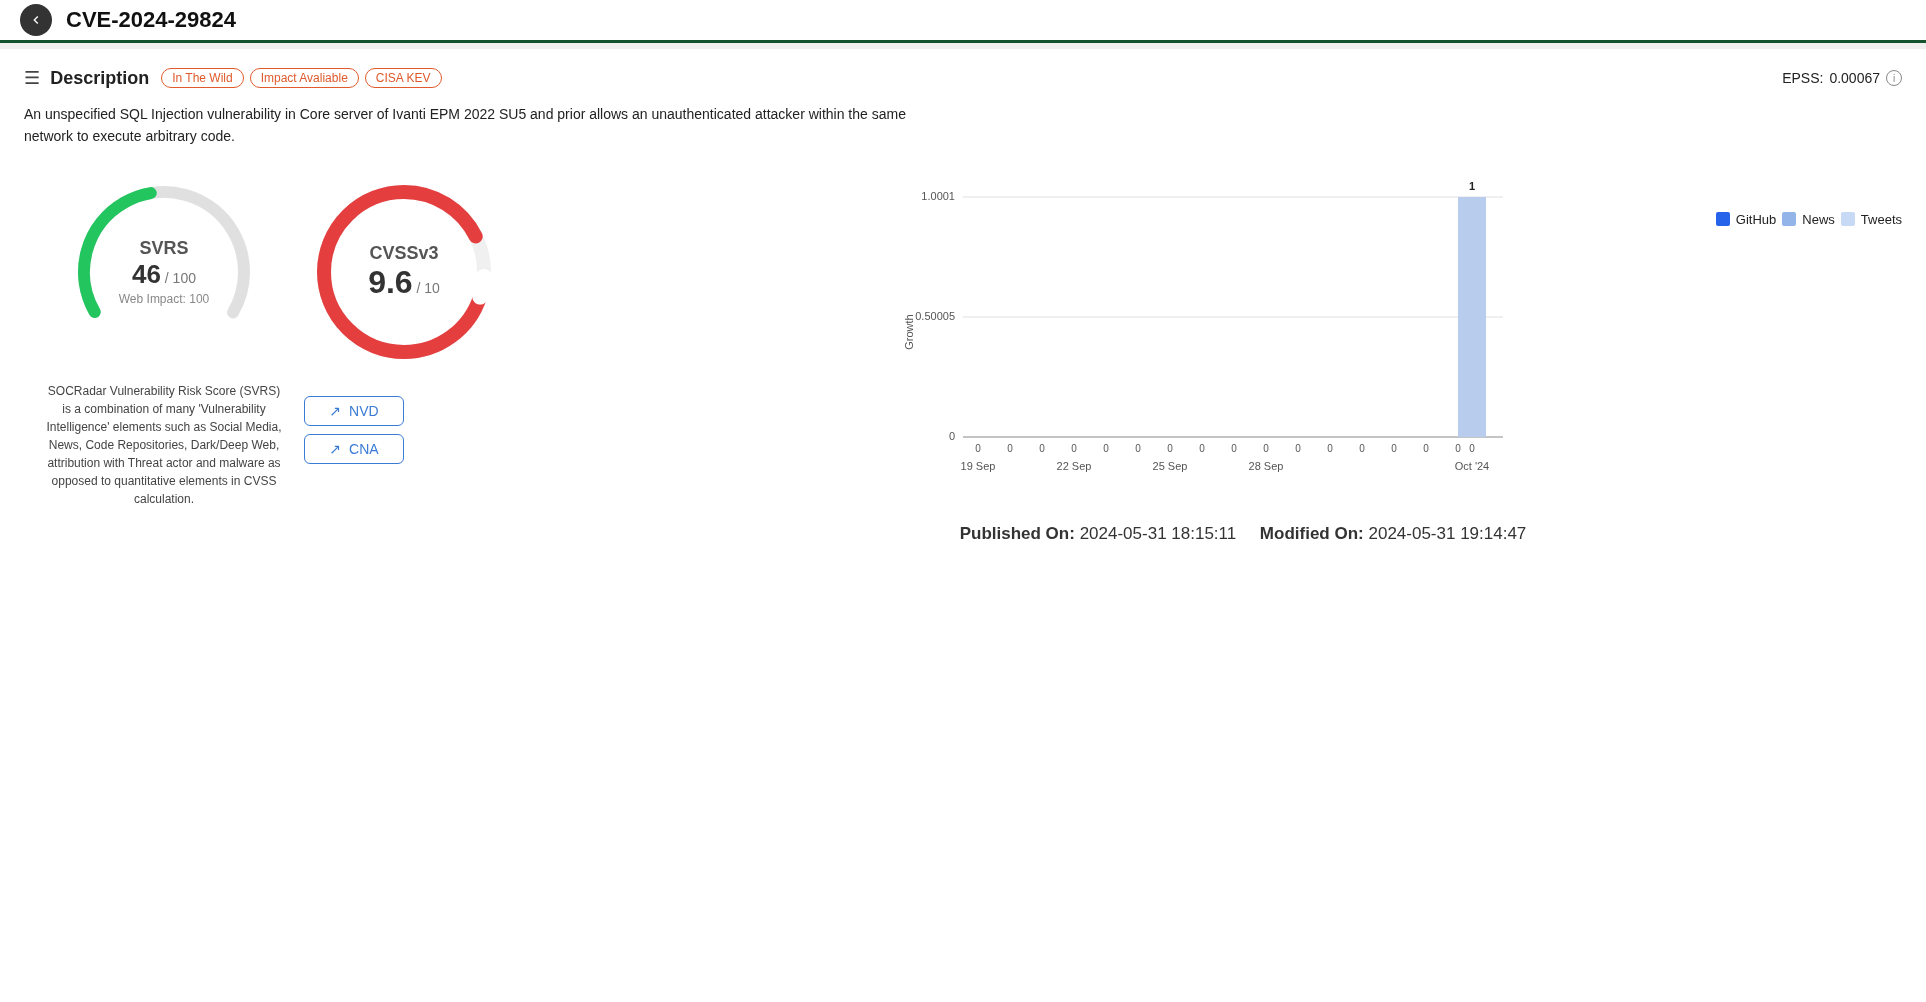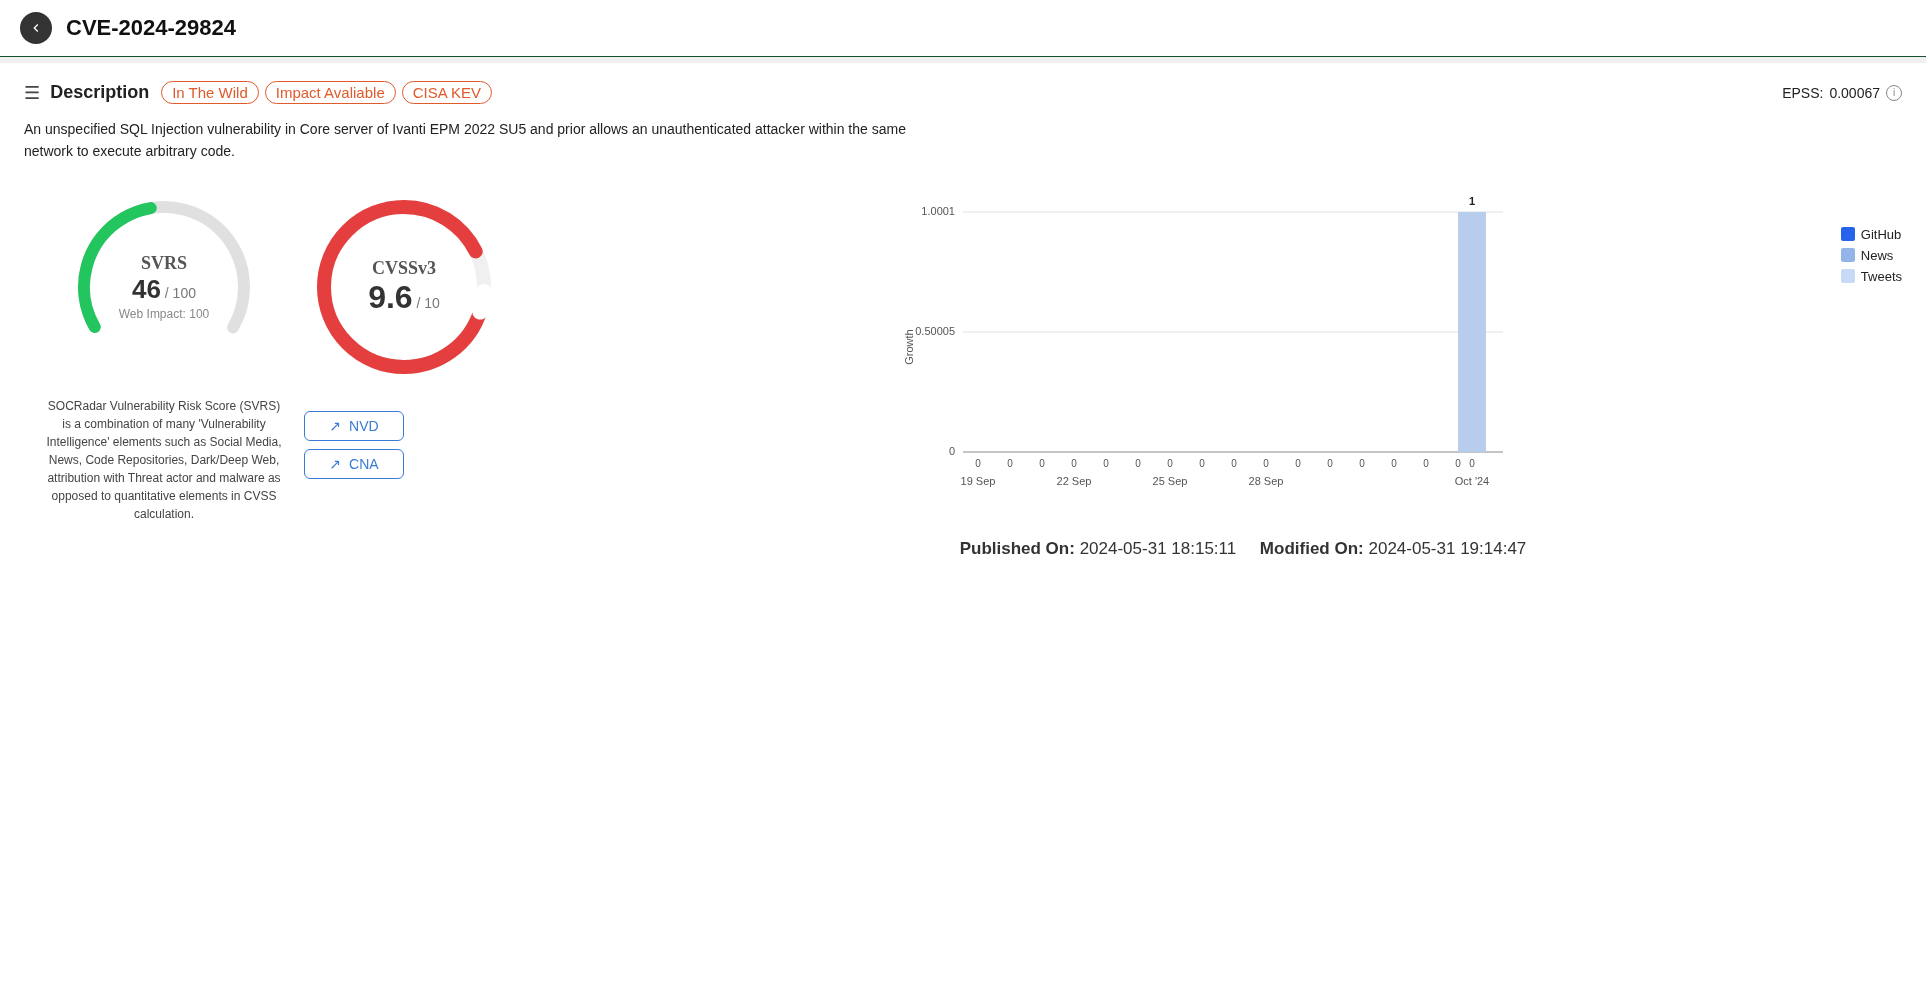--- a/index.html
+++ b/index.html
@@ -1,41 +1,41 @@
 <!DOCTYPE html>
 <html><head>
   <meta charset="utf-8">
   <style>
     * { box-sizing: border-box; margin: 0; padding: 0; }
     body { font-family: -apple-system, BlinkMacSystemFont, 'Segoe UI', Arial, sans-serif; background: #fff; color: #222; font-size: 14px; }
 
     .top-bar {
-      display: flex; align-items: center; padding: 12px 20px;
-      border-bottom: 1px solid #14532d; background: #fff;
+      display: flex; align-items: center; padding: 4px 20px;
+      border-bottom: 3px solid #14532d; background: #fff;
     }
     .back-btn {
       width: 32px; height: 32px; border-radius: 50%; background: #333;
       display: flex; align-items: center; justify-content: center;
       cursor: pointer; margin-right: 14px; flex-shrink: 0;
     }
     .back-btn svg { fill: #fff; }
     .cve-title { font-size: 22px; font-weight: 700; color: #111; }
 
     .divider { height: 6px; background: #f0f0f0; }
 
     .main-content { padding: 18px 24px; }
 
     .section-header {
       display: flex; align-items: center; margin-bottom: 14px;
     }
     .section-icon { margin-right: 10px; color: #444; font-size: 18px; }
     .section-title { font-size: 18px; font-weight: 700; margin-right: 12px; text-align: right; }
     .badge {
       display: inline-block; border: 1.5px solid #e05a2b; color: #e05a2b;
-      border-radius: 14px; padding: 2px 10px; font-size: 15px; font-weight: 500;
+      border-radius: 14px; padding: 2px 10px; font-size: 12px; font-weight: 500;
       margin-right: 6px; cursor: pointer;
     }
     .epss-label {
       margin-left: auto; font-size: 14px; font-weight: 400; color: #222;
       display: flex; align-items: flex-start; gap: 6px;
     }
     .info-circle {
       width: 16px; height: 16px; border-radius: 50%; border: 1.5px solid #888;
       display: inline-flex; align-items: center; justify-content: center;
       font-size: 10px; color: #888; cursor: pointer;
@@ -47,41 +47,41 @@
     }
 
     .scores-row {
       display: flex; align-items: flex-start; gap: 0;
     }
 
     
     .svrs-section { width: 280px; display: flex; flex-direction: column; align-items: center; }
     .gauge-container { position: relative; width: 200px; height: 200px; margin-bottom: 10px; }
     .gauge-center-text { position: absolute; top: 50%; left: 50%; transform: translate(-50%, -50%); text-align: center; }
-    .gauge-label { font-size: 18px; font-weight: 600; color: #555; display: block; font-family: Liberation Serif, serif; }
+    .gauge-label { font-size: 18px; font-weight: 600; color: #555; display: block; }
     .gauge-score { font-size: 26px; font-weight: 700; color: #333; margin-top: 36px; }
     .gauge-score-denom { font-size: 14px; color: #777; }
     .gauge-web-impact { font-size: 12px; color: #888; margin-top: 2px; }
     .svrs-desc { font-size: 12px; color: #444; text-align: center; line-height: 1.5; max-width: 240px; font-weight: 500; }
 
     
     .cvss-section { width: 240px; display: flex; flex-direction: column; align-items: flex-start; }
     .cvss-buttons { display: flex; flex-direction: column; gap: 8px; margin-top: 14px; }
     .cvss-btn {
       display: flex; align-items: center; gap: 8px; border: 1.5px solid #3a7bd5;
       border-radius: 6px; padding: 6px 18px; font-size: 14px; font-weight: 500;
       color: #3a7bd5; background: #fff; cursor: pointer; min-width: 100px; justify-content: center;
     }
     .cvss-btn-icon { font-size: 14px; }
 
     
     .chart-section { flex: 1; margin-left: 40px; position: relative; min-width: 600px; }
     .chart-area { position: relative; height: 340px; }
 
-    .legend { position: absolute; top: 40px; right: 0; display: flex; flex-direction: column; gap: 6px; }
+    .legend { position: absolute; top: 40px; right: 0; display: flex; flex-direction: row; gap: 6px; }
     .legend-item { display: flex; align-items: center; gap: 6px; font-size: 13px; }
     .legend-color { width: 14px; height: 14px; border-radius: 2px; }
 
     .chart-footer { margin-top: 12px; text-align: center; font-size: 17px; color: #333; }
     .chart-footer strong { font-weight: 700; }
 
     
     .gauge-svg { transform: rotate(-210deg); }
   </style>
 </head>

